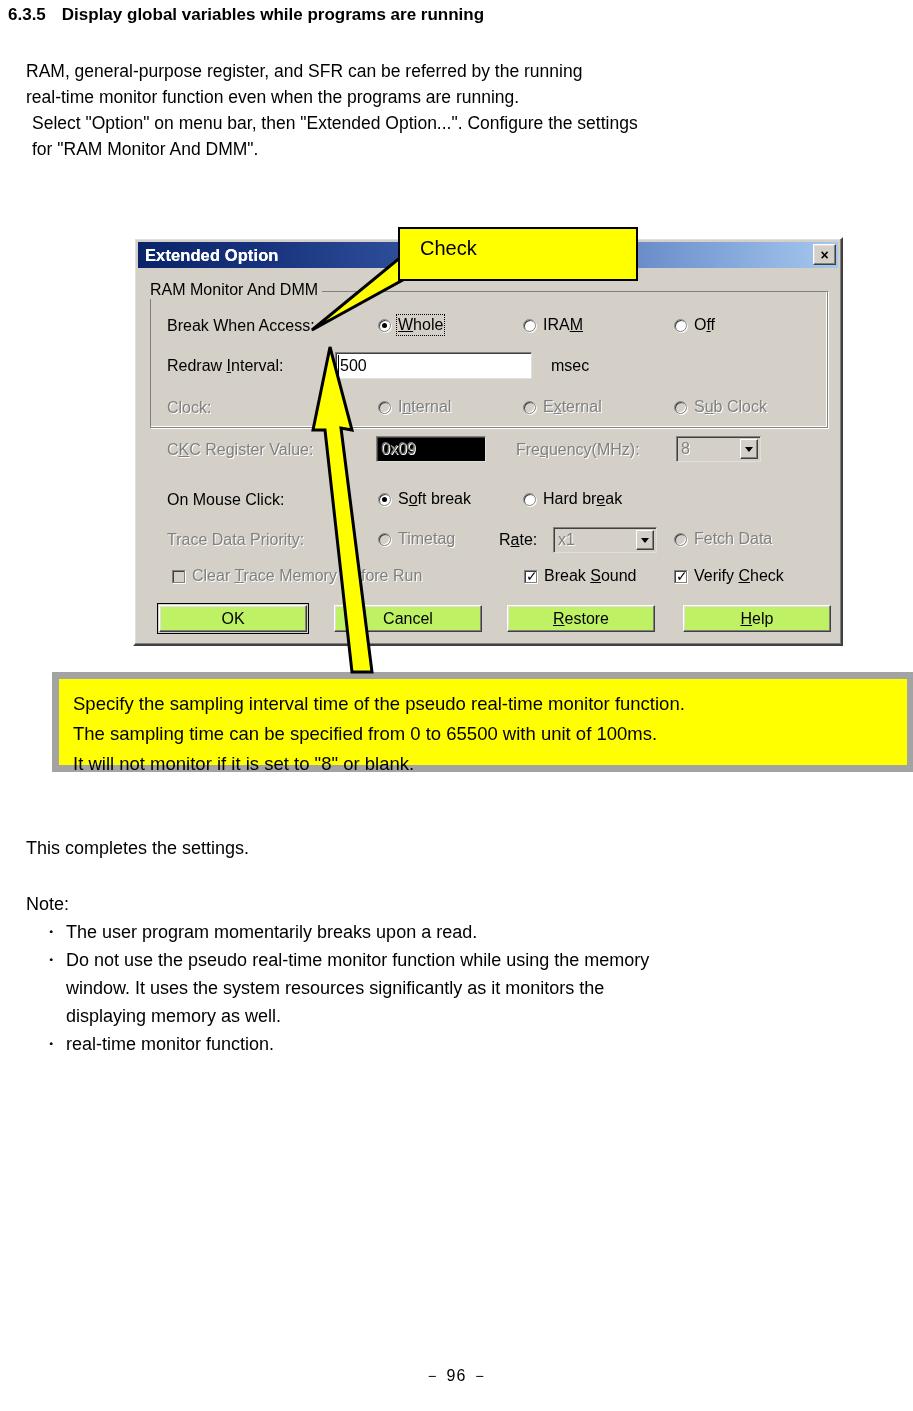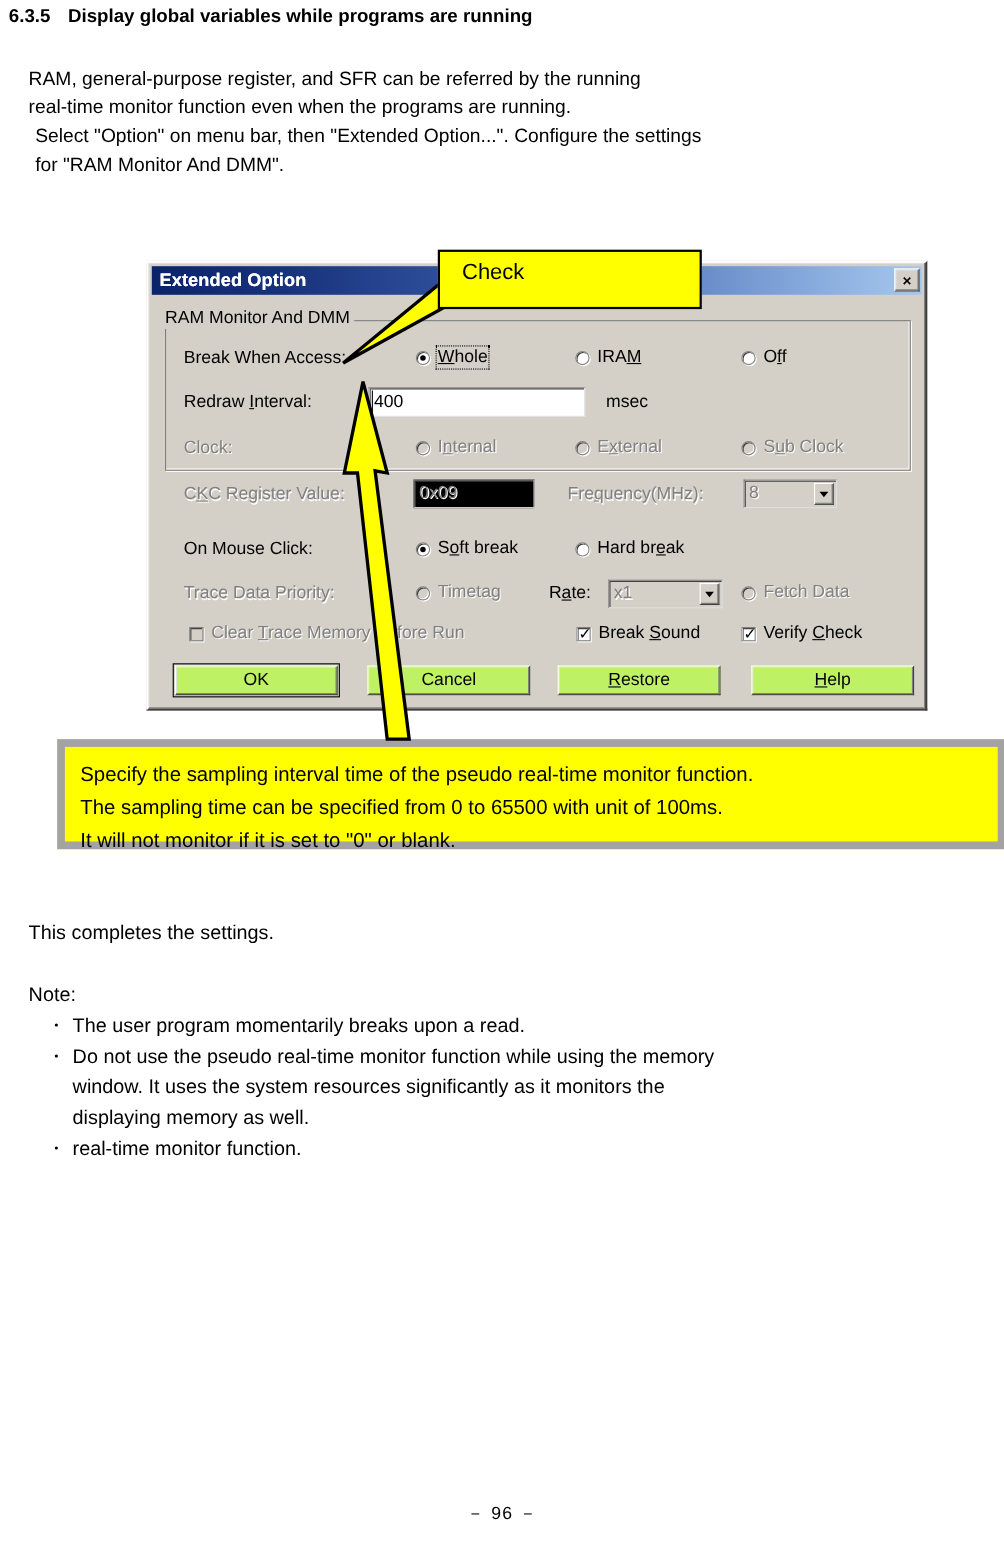--- a/index.html
+++ b/index.html
@@ -209,21 +209,21 @@
 
     <div class="radio" style="left:388px;top:80px;"></div>
     <div class="radio-lbl" style="left:408px;top:77px;">IRA<u>M</u></div>
 
     <div class="radio" style="left:539px;top:80px;"></div>
     <div class="radio-lbl" style="left:559px;top:77px;">O<u>f</u>f</div>
 
     <div class="lbl" style="left:32px;top:118px;">Redraw <u>I</u>nterval:</div>
     <div class="field" style="left:200px;top:113px;width:197px;height:27px;">
       <span class="caret"></span>
-      <span>400</span>
+      <span>500</span>
     </div>
     <div class="lbl" style="left:416px;top:118px;">msec</div>
 
     <div class="lbl dim" style="left:32px;top:160px;">Clock:</div>
     <div class="radio dim" style="left:243px;top:162px;"></div>
     <div class="radio-lbl dim" style="left:263px;top:159px;">I<u>n</u>ternal</div>
     <div class="radio dim" style="left:388px;top:162px;"></div>
     <div class="radio-lbl dim" style="left:408px;top:159px;">E<u>x</u>ternal</div>
     <div class="radio dim" style="left:539px;top:162px;"></div>
     <div class="radio-lbl dim" style="left:559px;top:159px;">S<u>u</u>b Clock</div>
@@ -284,21 +284,21 @@
       <span><u>R</u>estore</span>
     </div>
     <div class="btn" style="left:548px;top:366px;width:148px;">
       <span><u>H</u>elp</span>
     </div>
   </div>
 
   <div class="note-callout">
     <span class="ln" style="top:14px;">Specify the sampling interval time of the pseudo real-time monitor function.</span>
     <span class="ln" style="top:44px;">The sampling time can be specified from 0 to 65500 with unit of 100ms.</span>
-    <span class="ln" style="top:74px;">It will not monitor if it is set to "0" or blank.</span>
+    <span class="ln" style="top:74px;">It will not monitor if it is set to "8" or blank.</span>
   </div>
 
   <div class="after">
     <div class="row">This completes the settings.</div>
     <div class="row" style="height:28px;">&nbsp;</div>
     <div class="row">Note:</div>
   </div>
 
   <div class="bullets">
     <div class="bl">

